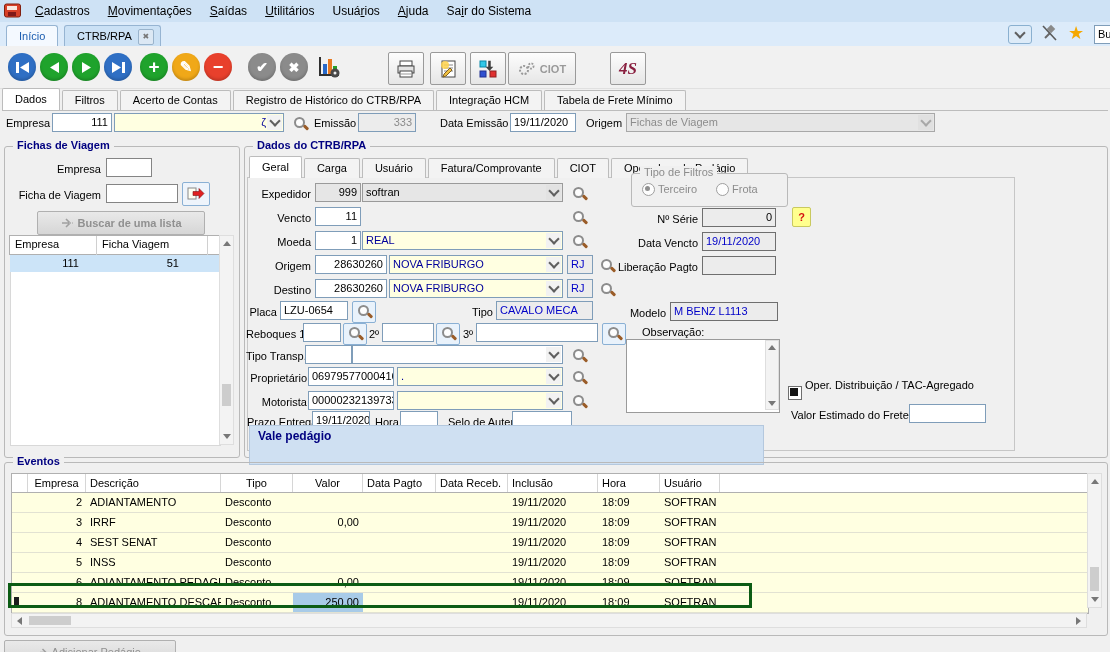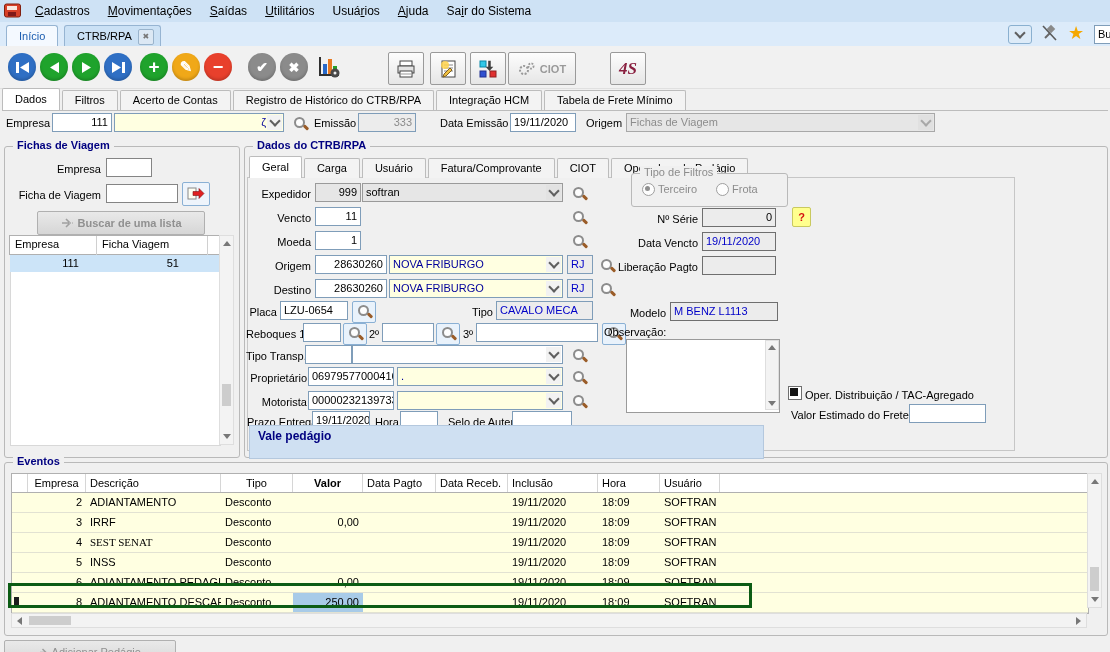--- a/index.html
+++ b/index.html
@@ -299,20 +299,25 @@
       </span>
   </div>
   <span class="mag" style="left:326px;top:38px"></span>
 
   <span class="rl" style="left:2px;top:62px;width:64px">Vencto</span>
   <span class="inp ra" style="left:70px;top:60px;width:46px">11</span>
   <span class="mag" style="left:326px;top:62px"></span>
 
   <span class="rl" style="left:2px;top:86px;width:64px">Moeda</span>
   <span class="inp ra" style="left:70px;top:84px;width:46px">1</span>
+  <div class="inp combo yellow" style="left:117px;top:84px;width:201px">
+    <span>REAL</span><span class="carw">
+        <span class="chv"></span>
+      </span>
+  </div>
   <span class="mag" style="left:326px;top:86px"></span>
 
   <span class="rl" style="left:2px;top:110px;width:64px">Origem</span>
   <span class="inp ra" style="left:70px;top:108px;width:72px">28630260</span>
   <div class="inp combo yellow" style="left:144px;top:108px;width:174px">
     <span>NOVA FRIBURGO</span><span class="carw">
         <span class="chv"></span>
       </span>
   </div>
   <span class="inp" style="left:322px;top:108px;width:26px;background:#ececec;color:#0000c8">RJ</span>
@@ -395,49 +400,49 @@
   </div>
   <span class="rl" style="left:391px;top:63px;width:62px">Nº Série</span>
   <span class="inp ra" style="left:457px;top:61px;width:74px;background:#ececec;border-color:#6f6f6f">0</span>
   <span class="helpbtn" style="left:547px;top:60px">?</span>
   <span class="rl" style="left:391px;top:87px;width:62px">Data Vencto</span>
   <span class="inp blueval" style="left:457px;top:85px;width:74px;background:#ececec;border-color:#6f6f6f">19/11/2020</span>
   <span class="rl" style="left:371px;top:111px;width:82px">Liberação Pagto</span>
   <span class="inp" style="left:457px;top:109px;width:74px;background:#ececec;border-color:#6f6f6f"></span>
   <span class="rl" style="left:381px;top:157px;width:40px">Modelo</span>
   <span class="inp blueval" style="left:425px;top:155px;width:108px;background:#ececec;border-color:#6f6f6f">M BENZ L1113</span>
-  <span class="lbl" style="left:359px;top:176px">Observação:</span>
+  <span class="lbl" style="left:397px;top:176px">Observação:</span>
   <div class="abs" style="left:381px;top:192px;width:152px;height:72px;border:1px solid #9a9a9a;background:#fff">
     <span></span>
     <div class="sb" style="right:0;top:0;width:14px;height:70px">
       <span class="sbbtn" style="top:0;height:12px">
           <span class="tri up"></span>
         </span>
       <span class="sbbtn" style="bottom:0;height:12px">
           <span class="tri dn"></span>
         </span>
     </div>
   </div>
   <span class="chkbox filled" style="left:543px;top:239px"></span>
-  <span class="lbl" style="left:560px;top:239px">Oper. Distribuição / TAC-Agregado</span>
+  <span class="lbl" style="left:560px;top:229px">Oper. Distribuição / TAC-Agregado</span>
   <span class="lbl" style="left:546px;top:259px">Valor Estimado do Frete</span>
   <span class="inp" style="left:664px;top:257px;width:77px"></span>
 
-  <div class="valebar" style="left:4px;top:278px;width:515px;height:34px">Vale pedágio</div>
+  <div class="valebar" style="left:4px;top:278px;width:515px;height:40px">Vale pedágio</div>
 </div>
 
 <div class="groupbox" style="left:4px;top:462px;width:1102px;height:172px">
   <span class="gb-title">Eventos</span>
   <div id="ev-grid" style="left:6px;top:10px;width:1076px">
       <div class="ev-row ev-head">
         <div class="ev-cell" style="width: 16px;"></div>
         <div class="ev-cell hc" style="width: 58px;">Empresa</div>
         <div class="ev-cell" style="width: 135px;">Descrição</div>
         <div class="ev-cell hc" style="width: 72px;">Tipo</div>
-        <div class="ev-cell hc" style="width: 70px; font-weight: bold;">Valor</div>
+        <div class="ev-cell hc" style="width: 70px;">Valor</div>
         <div class="ev-cell" style="width: 73px;">Data Pagto</div>
         <div class="ev-cell" style="width: 72px;">Data Receb.</div>
         <div class="ev-cell" style="width: 90px;">Inclusão</div>
         <div class="ev-cell" style="width: 62px;">Hora</div>
         <div class="ev-cell" style="width: 60px;">Usuário</div>
       </div>
       <div class="ev-row">
         <div class="ev-cell" style="width: 16px;"></div>
         <div class="ev-cell rr" style="width: 58px;">2</div>
         <div class="ev-cell" style="width: 135px;">ADIANTAMENTO</div>
@@ -459,21 +464,21 @@
         <div class="ev-cell" style="width: 73px;"></div>
         <div class="ev-cell" style="width: 72px;"></div>
         <div class="ev-cell" style="width: 90px;">19/11/2020</div>
         <div class="ev-cell" style="width: 62px;">18:09</div>
         <div class="ev-cell" style="width: 60px;">SOFTRAN</div>
         <div class="ev-cell" style="width: 368px;"></div>
       </div>
       <div class="ev-row">
         <div class="ev-cell" style="width: 16px;"></div>
         <div class="ev-cell rr" style="width: 58px;">4</div>
-        <div class="ev-cell" style="width: 135px; font-family: Liberation Serif, serif;">SEST SENAT</div>
+        <div class="ev-cell" style="width: 135px;">SEST SENAT</div>
         <div class="ev-cell" style="width: 72px;">Desconto</div>
         <div class="ev-cell rr" style="width: 70px;"></div>
         <div class="ev-cell" style="width: 73px;"></div>
         <div class="ev-cell" style="width: 72px;"></div>
         <div class="ev-cell" style="width: 90px;">19/11/2020</div>
         <div class="ev-cell" style="width: 62px;">18:09</div>
         <div class="ev-cell" style="width: 60px;">SOFTRAN</div>
         <div class="ev-cell" style="width: 368px;"></div>
       </div>
       <div class="ev-row">

